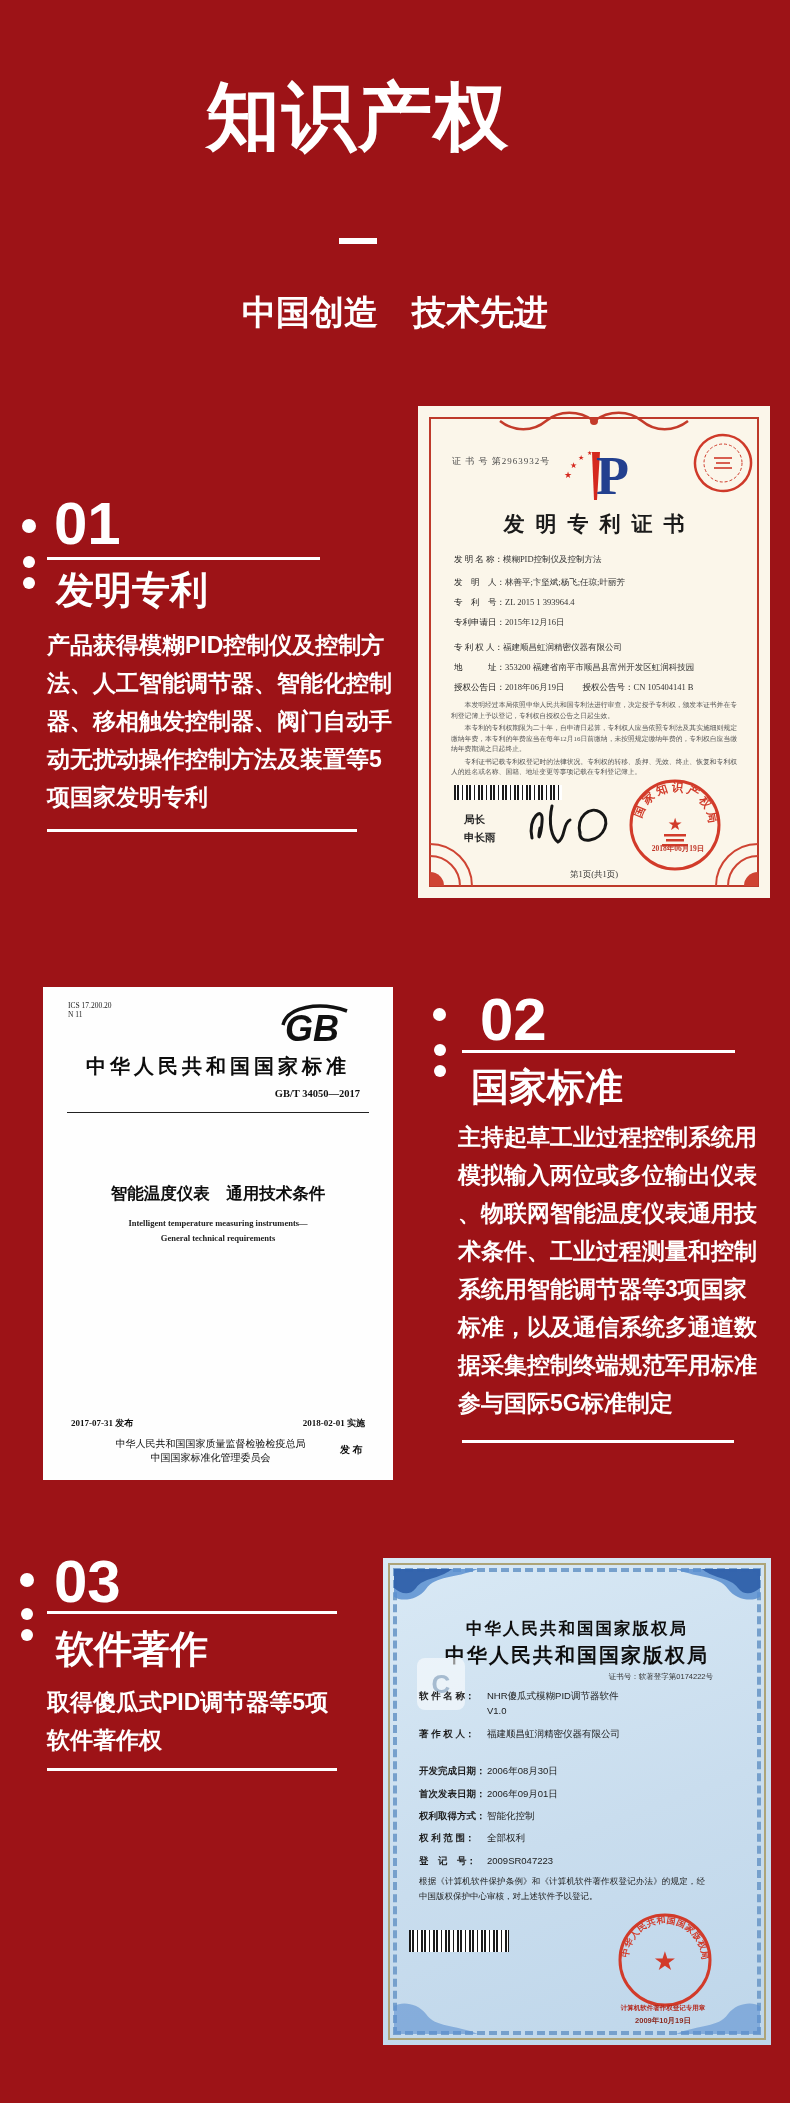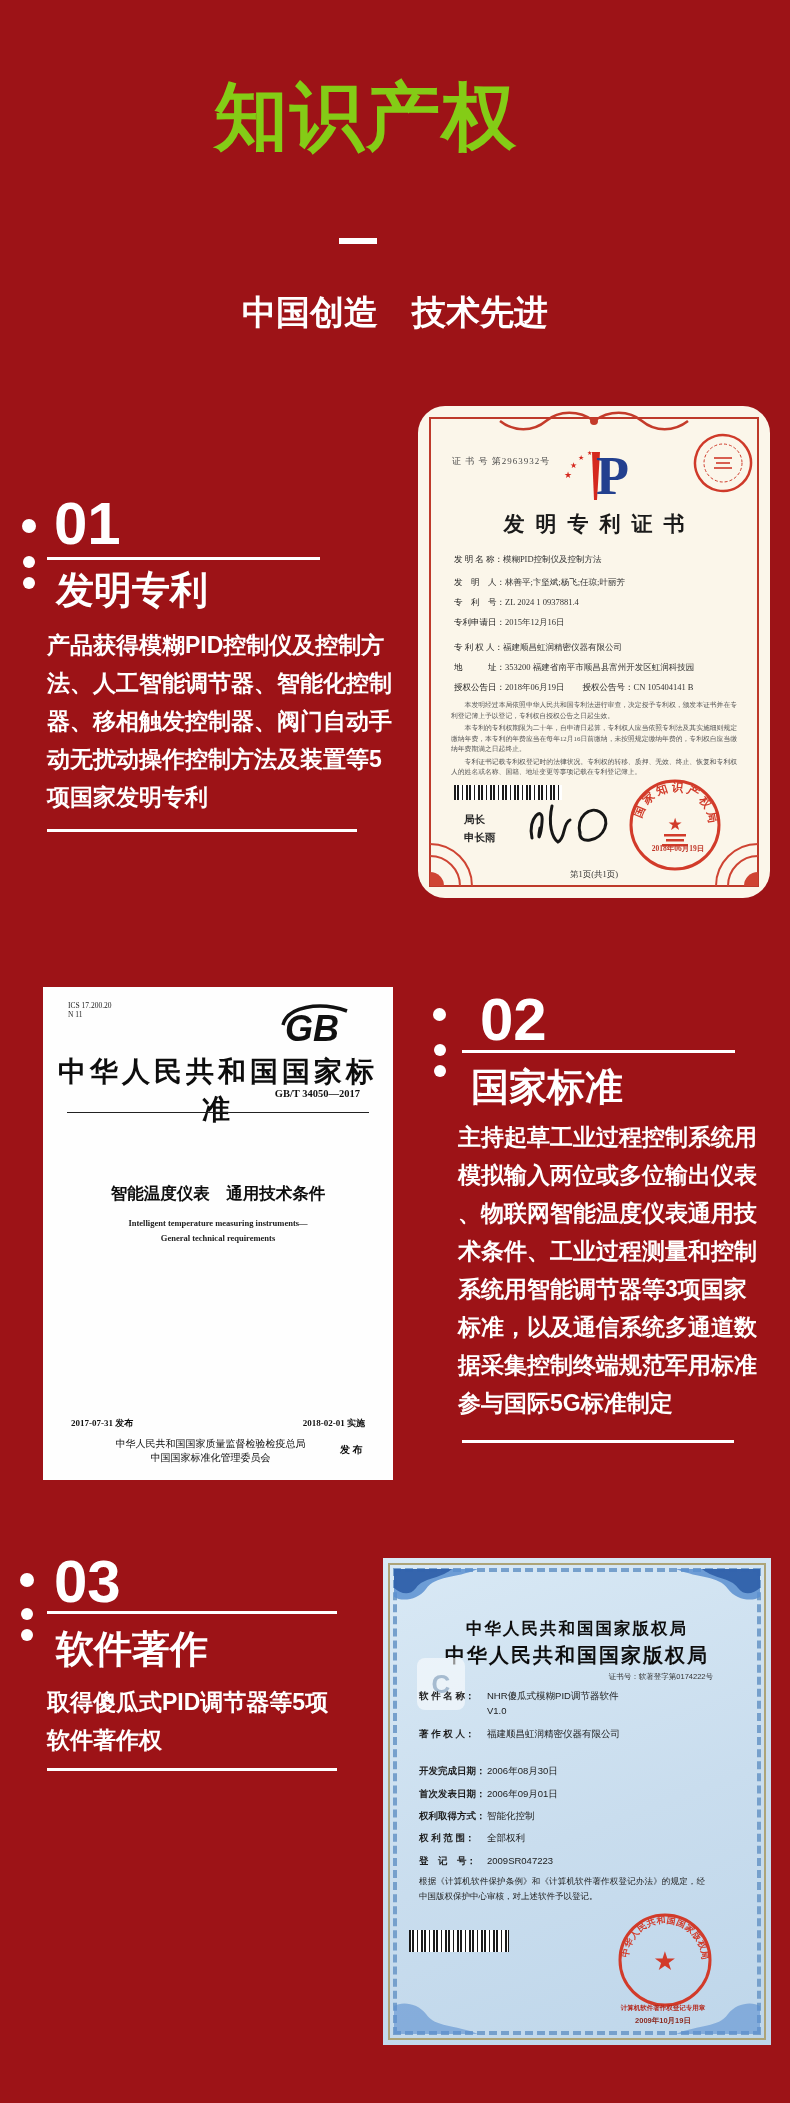--- a/index.html
+++ b/index.html
@@ -1,54 +1,54 @@
 <!DOCTYPE html>
 <html><head>
 <meta charset="utf-8">
 <style>
   html,body{margin:0;padding:0;background:#5e0c0e;}
   #page{position:relative;width:790px;height:2103px;background:#9d1317;overflow:hidden;
         font-family:"Liberation Sans","DejaVu Sans",sans-serif;}
   .abs{position:absolute;}
   
   .page-title{left:0;top:68px;width:716px;text-align:center;font-size:74px;font-weight:bold;
-              letter-spacing:2px;color:#84cc16;padding-left:8px;}
+              letter-spacing:2px;color:#ffffff;}
   .title-divider{left:339px;top:238px;width:38px;height:6px;background:#fff;}
   .page-subtitle{left:0;top:290px;width:790px;text-align:center;font-size:34px;font-weight:bold;color:#fff;}
   
   .sec-num{font-size:60px;font-weight:bold;color:#fff;line-height:1;}
   .sec-underline{height:3px;background:#fff;}
   .sec-heading{font-size:38px;font-weight:bold;color:#fff;line-height:1.05;}
   .desc{color:#fff;font-size:23px;font-weight:bold;line-height:38px;}
   .desc div{white-space:nowrap;}
   .dot{position:absolute;background:#fff;border-radius:50%;}
   .sec-endline{height:3px;background:#fff;}
   
   .cert{position:absolute;box-sizing:border-box;}
   .cert1{left:418px;top:406px;width:352px;height:492px;background:#fbf6ea;
-         font-family:"Liberation Serif","DejaVu Serif",serif;border-radius:27px;}
+         font-family:"Liberation Serif","DejaVu Serif",serif;}
   .cert1-frame{position:absolute;left:11px;top:11px;right:11px;bottom:11px;border:2px solid #be3a2b;}
   .c1-certno{left:34px;top:49px;font-size:9px;color:#4a4a4a;letter-spacing:1px;}
   .c1-title{left:0;top:104px;width:100%;text-align:center;font-size:21px;font-weight:bold;
             letter-spacing:11px;color:#1a1a1a;text-indent:11px;}
   .c1-row{position:absolute;left:36px;font-size:8.5px;color:#333;white-space:nowrap;}
   .c1-row .lab{color:#222;}
   .c1-paras{left:33px;top:294px;width:286px;font-size:6.8px;line-height:10.5px;color:#555;text-align:justify;}
   .c1-paras p{margin:0 0 2px 0;text-indent:2em;}
   .barcode{background:repeating-linear-gradient(90deg,#1a1a1a 0 2px,#fff 2px 3px,#1a1a1a 3px 5px,#fff 5px 8px,#1a1a1a 8px 9px,#fff 9px 12px);}
   .c1-barcode{left:36px;top:379px;width:108px;height:15px;}
   .c1-director{left:46px;top:407px;font-size:10.5px;font-weight:bold;color:#222;}
   .c1-dirname{left:46px;top:425px;font-size:10.5px;font-weight:bold;color:#222;}
   .c1-pagenote{left:0;top:463px;width:100%;text-align:center;font-size:8.5px;color:#333;}
   .c1-sealdate{left:212px;top:438px;width:96px;text-align:center;font-size:7.5px;color:#c0392b;font-weight:bold;}
   
   .gbdoc{left:43px;top:987px;width:350px;height:493px;background:#fefefe;
          font-family:"Liberation Serif","DejaVu Serif",serif;color:#111;}
   .gb-ics{left:25px;top:14px;font-size:7.5px;line-height:9px;color:#222;}
-  .gb-header{left:0;top:66px;width:100%;text-align:center;font-size:28px;font-weight:bold;
+  .gb-header{left:0;top:66px;width:100%;text-align:center;font-size:20px;font-weight:bold;
              letter-spacing:4px;color:#0d0d0d;}
   .gb-code{right:33px;top:101px;font-size:10.5px;font-weight:bold;}
   .gb-rule{left:24px;top:125px;width:302px;height:1px;background:#222;}
   .gb-title-cn{left:0;top:196px;width:100%;text-align:center;font-size:16.5px;font-weight:bold;color:#0d0d0d;}
   .gb-en{left:0;width:100%;text-align:center;font-size:8.5px;color:#222;font-weight:bold;}
   .gb-date{top:430px;font-size:9px;font-weight:bold;color:#111;}
   .gb-issuer{left:45px;top:450px;width:245px;text-align:center;font-size:10px;font-weight:normal;line-height:14px;color:#0d0d0d;}
   .gb-fabu{left:297px;top:456px;font-size:10px;font-weight:bold;color:#0d0d0d;}
   
   .cert3{left:383px;top:1558px;width:388px;height:487px;
@@ -110,21 +110,21 @@
       <text x="6" y="30" font-size="9" fill="#d5281e">★</text>
       <text x="12" y="20" font-size="8" fill="#d5281e">★</text>
       <text x="20" y="12" font-size="7" fill="#d5281e">★</text>
       <text x="29" y="7" font-size="6" fill="#d5281e">★</text>
       <polygon points="34,4 42,4 39,52 36,52" fill="#d5281e"></polygon>
       <text x="38" y="46" font-size="54" font-family="Liberation Serif,serif" font-weight="bold" fill="#23408f">P</text>
     </svg>
     <div class="abs c1-title">发明专利证书</div>
     <div class="c1-row" style="top:148px;"><span class="lab">发 明 名 称：</span><span>模糊PID控制仪及控制方法</span></div>
     <div class="c1-row" style="top:171px;"><span class="lab">发　明　人：</span><span>林善平;卞坚斌;杨飞;任琼;叶丽芳</span></div>
-    <div class="c1-row" style="top:191px;"><span class="lab">专　利　号：</span><span>ZL 2024 1 0937881.4</span></div>
+    <div class="c1-row" style="top:191px;"><span class="lab">专　利　号：</span><span>ZL 2015 1 393964.4</span></div>
     <div class="c1-row" style="top:211px;"><span class="lab">专利申请日：</span><span>2015年12月16日</span></div>
     <div class="c1-row" style="top:236px;"><span class="lab">专 利 权 人：</span><span>福建顺昌虹润精密仪器有限公司</span></div>
     <div class="c1-row" style="top:256px;"><span class="lab">地　　　址：</span><span>353200 福建省南平市顺昌县富州开发区虹润科技园</span></div>
     <div class="c1-row" style="top:276px;"><span class="lab">授权公告日：</span><span>2018年06月19日</span><span style="display:inline-block;width:18px;"></span><span class="lab">授权公告号：</span><span>CN 105404141 B</span></div>
     <div class="abs c1-paras">
       <p>本发明经过本局依照中华人民共和国专利法进行审查，决定授予专利权，颁发本证书并在专利登记簿上予以登记，专利权自授权公告之日起生效。</p>
       <p>本专利的专利权期限为二十年，自申请日起算，专利权人应当依照专利法及其实施细则规定缴纳年费，本专利的年费应当在每年12月16日前缴纳，未按照规定缴纳年费的，专利权自应当缴纳年费期满之日起终止。</p>
       <p>专利证书记载专利权登记时的法律状况。专利权的转移、质押、无效、终止、恢复和专利权人的姓名或名称、国籍、地址变更等事项记载在专利登记簿上。</p>
     </div>
     <div class="abs barcode c1-barcode"></div>

